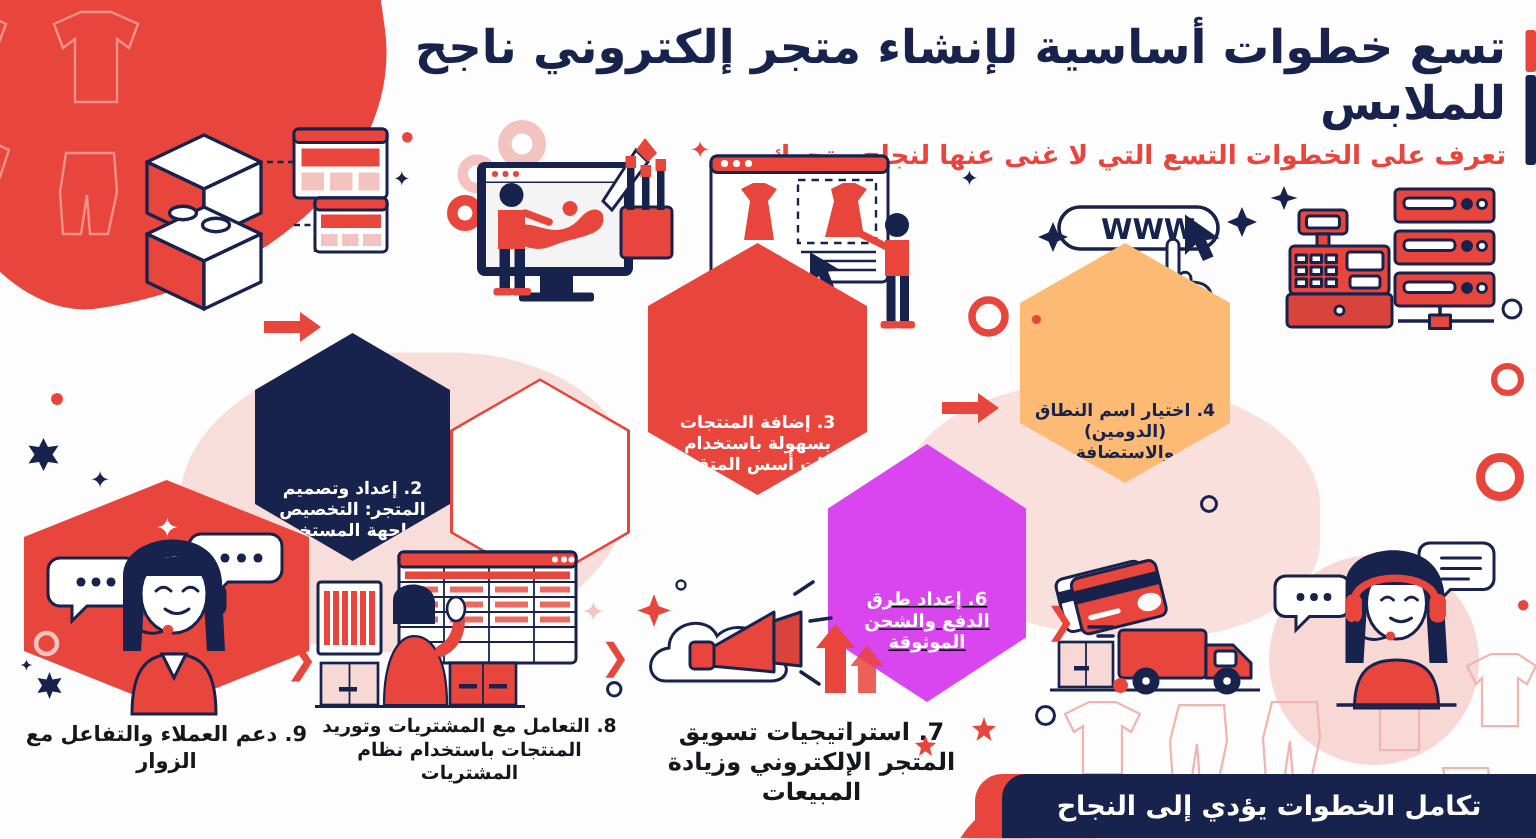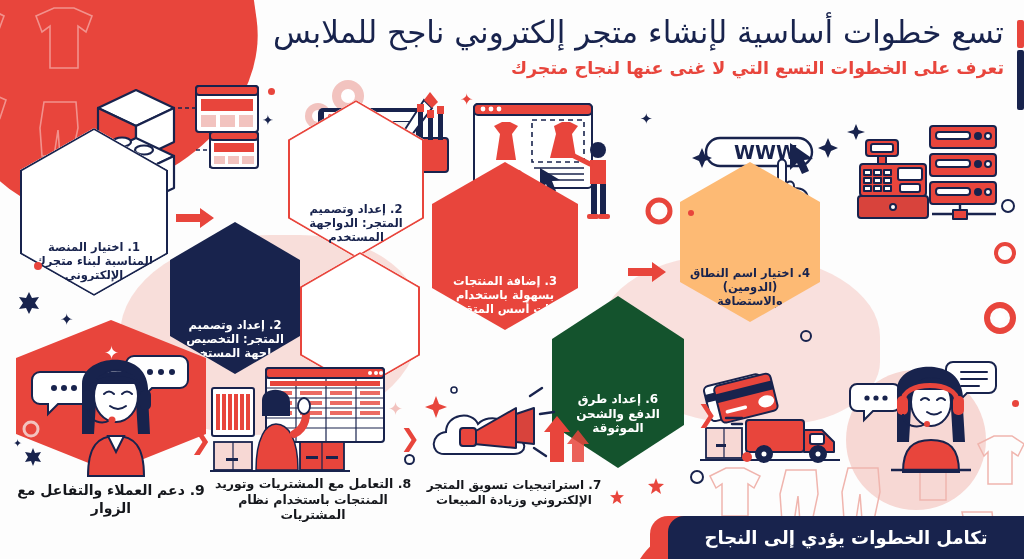--- a/index.html
+++ b/index.html
@@ -36,21 +36,21 @@
   }
   .blob-pink-mid {
     left: 600px; top: 255px; width: 280px; height: 170px;
     background: #f7d8d4; border-radius: 48% 52% 40% 60%;
     opacity: .8;
   }
 
   
   .header-wrap { left: 150px; top: 14px; width: 874px; height: 92px; }
   .title-line {
-    font-size: 31px; font-weight: 400; color: #18234d;
+    font-size: 31px; font-weight: 700; color: #18234d;
     text-align: right; direction: rtl; letter-spacing: -.3px;
     line-height: 1.18;
     padding-right: 20px;
   }
   .subtitle-line {
     font-size: 17.5px; font-weight: 700; color: #e8453c;
     text-align: right; direction: rtl; margin-top: 7px;
     padding-right: 20px; line-height: 1.2;
   }
   .header-bar-red {
@@ -331,37 +331,31 @@
           <rect x="28" y="68" width="7" height="5"></rect>
         <rect x="44" y="66" width="20" height="8" rx="2"></rect>
       </g>
       <rect x="2" y="78" width="70" height="22" rx="3" fill="#d8433c"></rect>
       <circle cx="37" cy="89" r="3" fill="#fff"></circle>
     </g>
     <path d="M0 6 L2.5 12 L9 14 L2.5 16 L0 22 L-2.5 16 L-9 14 L-2.5 12 Z" fill="#18234d"></path>
     <circle cx="152" cy="88" r="6" fill="none" stroke="#18234d" stroke-width="2"></circle>
   </svg>
 
-  <div class="hex hex-outline" style="left:20px;top:128px;width:148px;height:168px;">
-    <div class="hex-label" style="font-size:11.5px;color:#18234d;">1. اختيار المنصة المناسبة لبناء متجرك الإلكتروني</div>
-  </div>
 
   <div class="abs" style="left:176px;top:208px;">
     <svg width="40" height="20" viewBox="0 0 40 20">
       <path d="M0 6 h24 v-6 l14 10 l-14 10 v-6 H0 Z" fill="#e8453c"></path>
     </svg>
   </div>
 
   <div class="hex" style="left:170px;top:222px;width:130px;height:152px;background:#18234d;">
     <div class="hex-label" style="font-size:11.5px;color:#ffffff;">2. إعداد وتصميم المتجر: التخصيص وواجهة المستخدم</div>
   </div>
 
-  <div class="hex hex-outline hex-outline-red" style="left:288px;top:100px;width:136px;height:158px;">
-    <div class="hex-label" style="font-size:11.5px;color:#18234d;">2. إعداد وتصميم المتجر: الدواجهة المستخدم</div>
-  </div>
 
   <div class="hex hex-outline hex-outline-red" style="left:300px;top:252px;width:120px;height:138px;">
   </div>
 
   <div class="hex" style="left:432px;top:162px;width:146px;height:168px;background:#e8453c;">
     <div class="hex-label" style="font-size:11.5px;color:#ffffff;">3. إضافة المنتجات بسهولة باستخدام أدوات أسس المتقدمة</div>
   </div>
 
   <div class="abs" style="left:628px;top:262px;">
     <svg width="40" height="20" viewBox="0 0 40 20">
@@ -369,21 +363,21 @@
     </svg>
   </div>
 
   <div class="hex" style="left:680px;top:162px;width:140px;height:160px;background:#fdba74;">
     <div class="hex-label" style="font-size:11.5px;color:#18234d;">4. اختيار اسم النطاق (الدومين) والاستضافة</div>
   </div>
 
   <div class="hex" style="left:672px;top:254px;width:148px;height:166px;background:#e8453c;z-index:-1;"></div>
 
 
-  <div class="hex" style="left:552px;top:296px;width:132px;height:172px;background:#14532d;">
+  <div class="hex" style="left:552px;top:296px;width:132px;height:172px;background:#d946ef;text-decoration:underline;">
     <div class="hex-label" style="font-size:12px;color:#ffffff;padding-bottom:32px;">6. إعداد طرق الدفع والشحن الموثوقة</div>
   </div>
 
   <div class="hex" style="left:16px;top:320px;width:190px;height:152px;background:#e8453c;"></div>
 
   <svg class="abs" style="left:30px;top:348px;" width="170" height="128" viewBox="0 0 170 128">
 
     <g>
       <path d="M10 24 h44 a8 8 0 0 1 8 8 v16 a8 8 0 0 1 -8 8 h-26 l-10 10 v-10 h-8 a8 8 0 0 1 -8 -8 v-16 a8 8 0 0 1 8 -8 Z" fill="#fff" stroke="#18234d" stroke-width="2"></path>
       <circle cx="24" cy="40" r="3" fill="#18234d"></circle>
@@ -558,21 +552,21 @@
     <rect x="42" y="40" width="11" height="19" rx="5" fill="#e8453c"></rect>
     <rect x="98" y="40" width="11" height="19" rx="5" fill="#e8453c"></rect>
     <path d="M48 58 C48 72 64 72 70 68" stroke="#18234d" stroke-width="2" fill="none"></path>
     <circle cx="72" cy="68" r="3" fill="#e8453c"></circle>
     <path d="M48 116 C48 92 58 84 76 84 C94 84 104 92 104 116 Z" fill="#e8453c" stroke="#18234d" stroke-width="2"></path>
     <line x1="36" y1="114" x2="116" y2="114" stroke="#18234d" stroke-width="2.4"></line>
   </svg>
 
   <div class="bottom-label" style="left:16px;top:482px;width:190px;font-size:14px;">9. دعم العملاء والتفاعل مع الزوار</div>
   <div class="bottom-label" style="left:208px;top:476px;width:210px;font-size:12.5px;text-align:center;">8. التعامل مع المشتريات وتوريد المنتجات باستخدام نظام المشتريات</div>
-  <div class="bottom-label" style="left:404px;top:478px;width:220px;font-size:12px;">7. استراتيجيات تسويق المتجر الإلكتروني وزيادة المبيعات</div>
+  <div class="bottom-label" style="left:431px;top:478px;width:220px;font-size:16px;">7. استراتيجيات تسويق المتجر الإلكتروني وزيادة المبيعات</div>
 
   <div class="abs banner-accent"></div>
   <div class="banner">
     <span class="banner-text">تكامل الخطوات يؤدي إلى النجاح</span>
   </div>
 
   <div class="dot" style="left:34px;top:262px;width:8px;height:8px;background:#e8453c;"></div>
   <svg class="abs" style="left:18px;top:292px;" width="22" height="22" viewBox="0 0 22 22">
     <path d="M11 0 L14 6 L21 5 L17 11 L21 17 L14 16 L11 22 L8 16 L1 17 L5 11 L1 5 L8 6 Z" fill="#18234d"></path>
   </svg>

